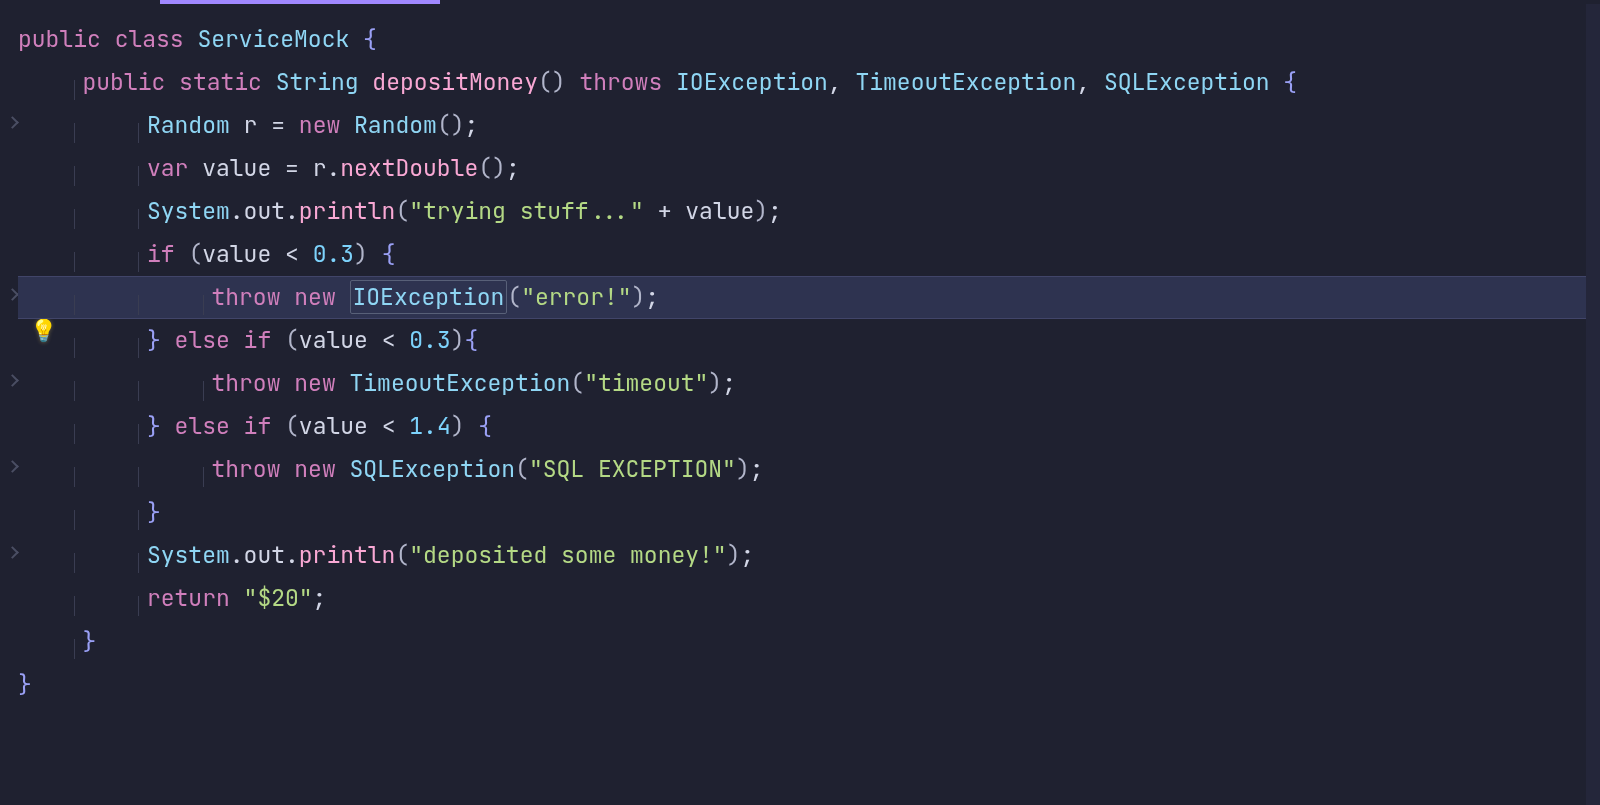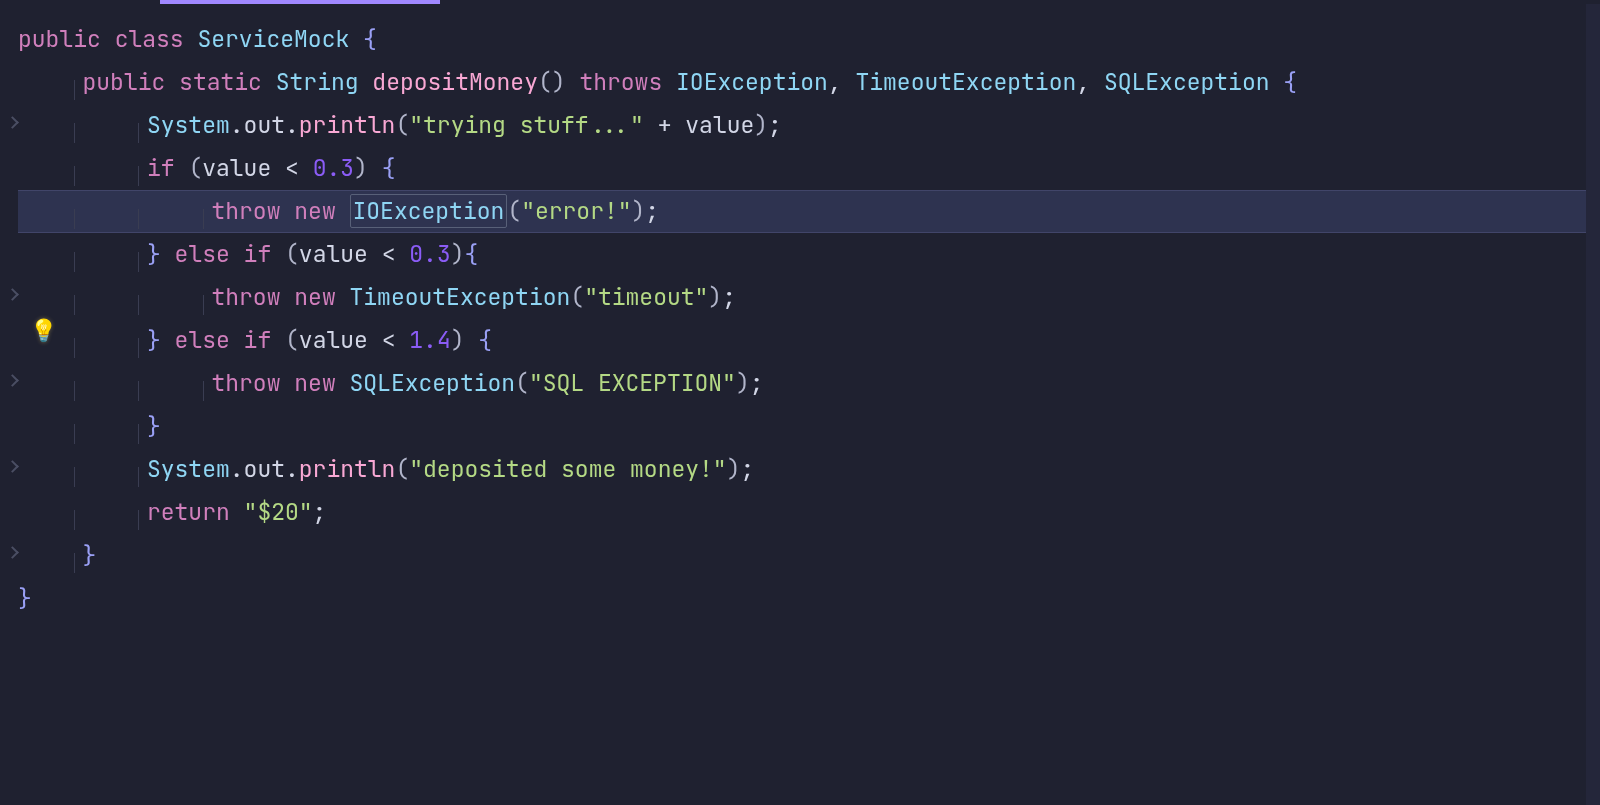--- a/index.html
+++ b/index.html
@@ -102,21 +102,21 @@
   .sp4 { display:inline-block; width:51.6px; }
   .hint { color:#6f7490; font-size:20px; }
   .kw { color:#d07fbc; }
   .type { color:#8fd6f4; }
   .mname { color:#f9a8d4; }
   .ident { color:#d2d6e6; }
   .op { color:#d2d6e6; }
   .punct { color:#d2d6e6; }
   .paren { color:#b1b5ca; }
   .brace { color:#9aa0f5; }
-  .num { color:#8b5cf6; }
+  .num { color:#7dd3fc; }
   .str { color:#b4d985; }
   .boxed { border:1px solid #586078; padding: 1px 2px; border-radius:2px; }
   .scrollbar-track {
     position:absolute;
     right:0; top:0; bottom:0;
     width:14px;
     background: #24263a;
   }
 </style>
 </head>
@@ -138,21 +138,23 @@
     <span class="bulb" style="top:312px">💡</span>
   </div>
 
   <div class="code">
 
     <div class="line"><span class="kw">public</span> <span class="kw">class</span> <span class="type">ServiceMock</span> <span class="brace">{</span></div>
 
 
     <div class="line"><span class="sp4"></span><span class="guide"></span><span class="kw">public</span> <span class="kw">static</span> <span class="type">String</span> <span class="mname">depositMoney</span><span class="paren">(</span><span class="paren">)</span> <span class="kw">throws</span> <span class="type">IOException</span><span class="punct">,</span> <span class="type">TimeoutException</span><span class="punct">,</span> <span class="type">SQLException</span> <span class="brace">{</span></div>
 
+    <div class="line"><span class="sp4"></span><span class="guide"></span><span class="sp4"></span><span class="guide"></span><span class="type">Random</span> <span class="ident">r</span> <span class="op">=</span> <span class="kw">new</span> <span class="type">Random</span><span class="paren">(</span><span class="paren">)</span><span class="punct">;</span></div>
 
+    <div class="line"><span class="sp4"></span><span class="guide"></span><span class="sp4"></span><span class="guide"></span><span class="kw">var</span> <span class="ident">value</span> <span class="op">=</span> <span class="ident">r</span><span class="punct">.</span><span class="mname">nextDouble</span><span class="paren">(</span><span class="paren">)</span><span class="punct">;</span></div>
 
     <div class="line"><span class="sp4"></span><span class="guide"></span><span class="sp4"></span><span class="guide"></span><span class="type">System</span><span class="punct">.</span><span class="ident">out</span><span class="punct">.</span><span class="mname">println</span><span class="paren">(</span><span class="str">"trying stuff..."</span> <span class="op">+</span> <span class="ident">value</span><span class="paren">)</span><span class="punct">;</span></div>
 
     <div class="line"><span class="sp4"></span><span class="guide"></span><span class="sp4"></span><span class="guide"></span><span class="kw">if</span> <span class="paren">(</span><span class="ident">value</span> <span class="op">&lt;</span> <span class="num">0.3</span><span class="paren">)</span> <span class="brace">{</span></div>
 
     <div class="line highlight highlight-start highlight-end"><span class="sp4"></span><span class="guide"></span><span class="sp4"></span><span class="guide"></span><span class="sp4"></span><span class="guide"></span><span class="kw">throw</span> <span class="kw">new</span> <span class="type boxed">IOException</span><span class="paren">(</span><span class="str">"error!"</span><span class="paren">)</span><span class="punct">;</span></div>
 
     <div class="line"><span class="sp4"></span><span class="guide"></span><span class="sp4"></span><span class="guide"></span><span class="brace">}</span> <span class="kw">else</span> <span class="kw">if</span> <span class="paren">(</span><span class="ident">value</span> <span class="op">&lt;</span> <span class="num">0.3</span><span class="paren">)</span><span class="brace">{</span></div>
 
     <div class="line"><span class="sp4"></span><span class="guide"></span><span class="sp4"></span><span class="guide"></span><span class="sp4"></span><span class="guide"></span><span class="kw">throw</span> <span class="kw">new</span> <span class="type">TimeoutException</span><span class="paren">(</span><span class="str">"timeout"</span><span class="paren">)</span><span class="punct">;</span></div>

